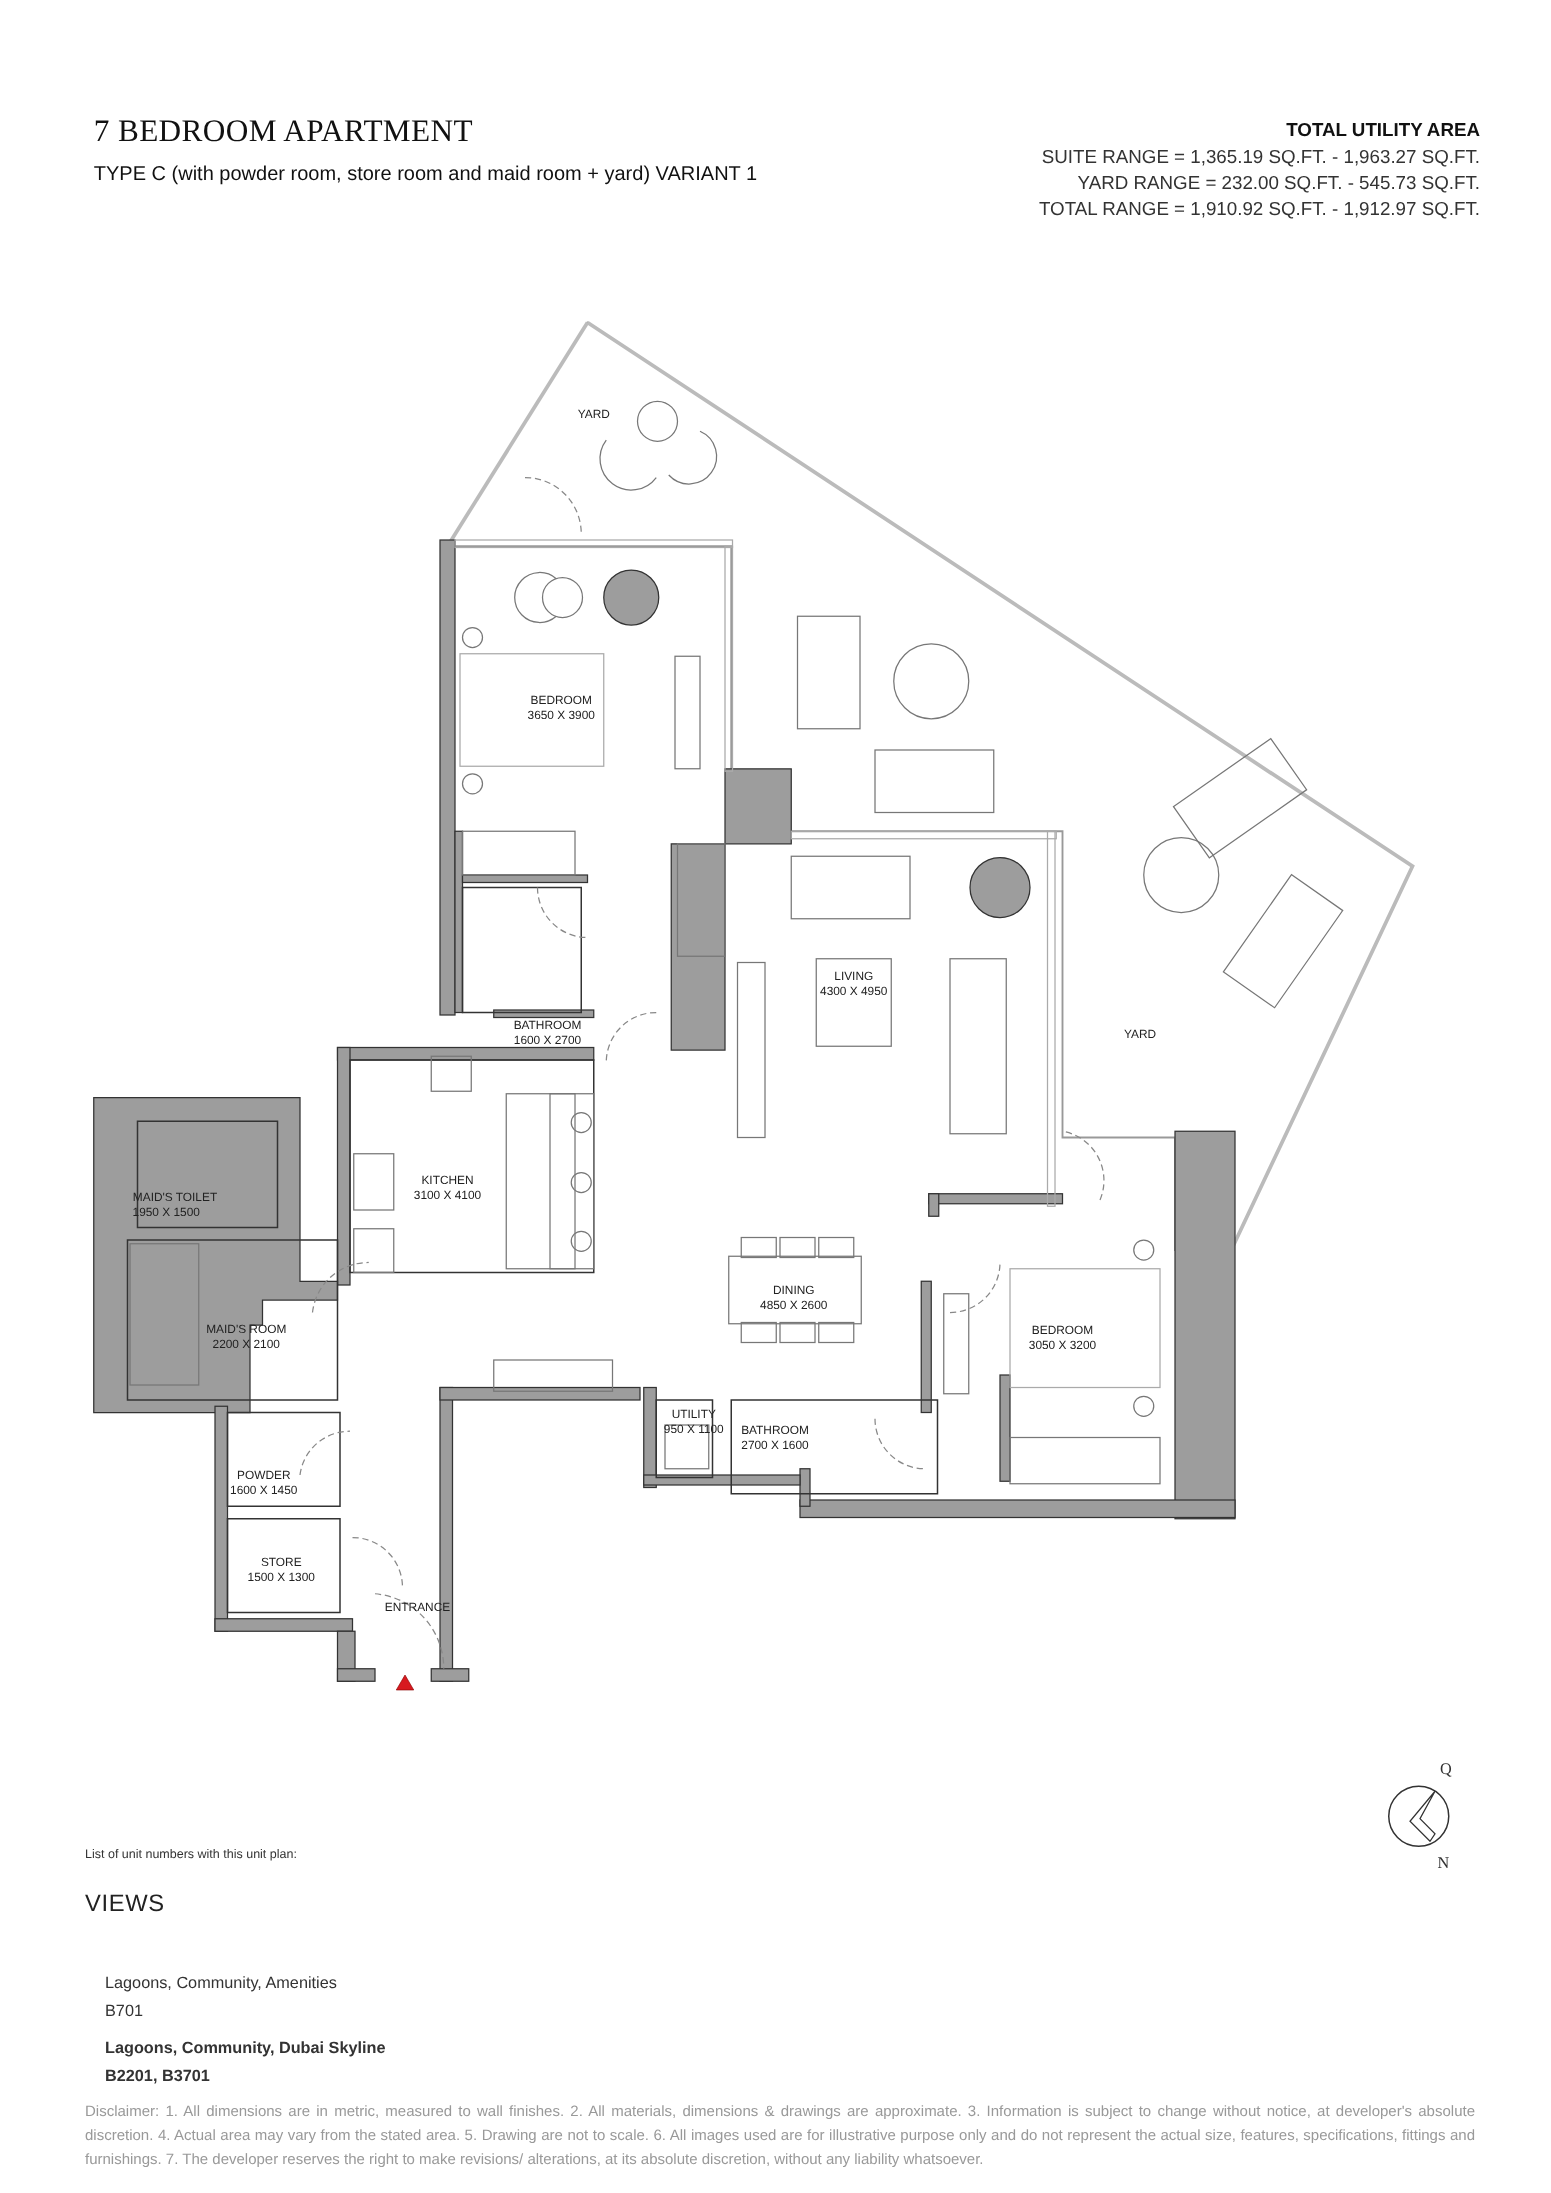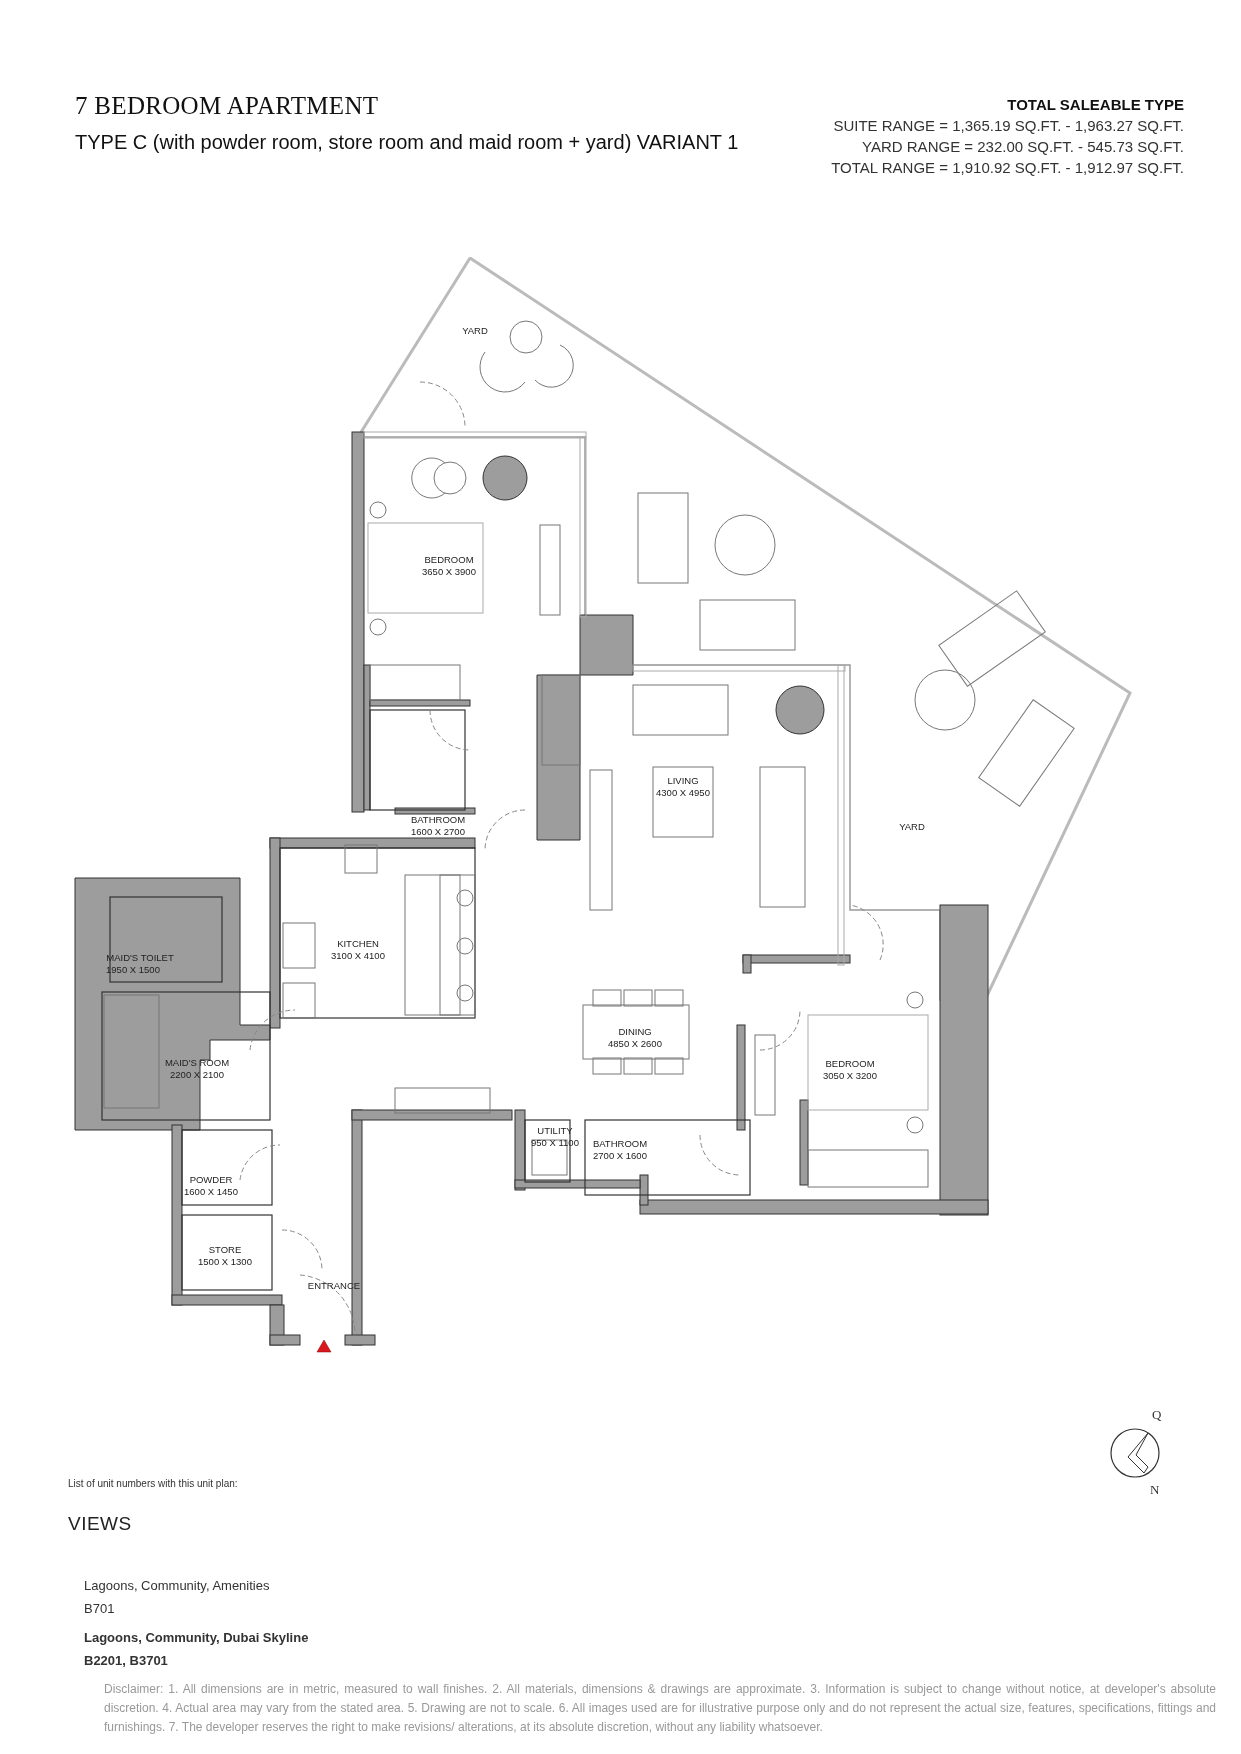--- a/index.html
+++ b/index.html
@@ -1,37 +1,37 @@
 <!DOCTYPE html>
 <html><head>
 <meta charset="utf-8">
 <style>
   html, body { margin: 0; padding: 0; background: #ffffff; }
   body { width: 1241px; height: 1754px; position: relative; overflow: hidden; font-family: "Liberation Sans", sans-serif; color: #222; }
   .title { position: absolute; left: 75px; top: 92px; font-family: "Liberation Serif", "DejaVu Serif", serif; font-size: 25px; letter-spacing: 0.3px; color: #111; }
-  .subtitle { position: absolute; left: 75px; top: 131px; font-size: 20px; color: #111; }
+  .subtitle { position: absolute; left: 75px; top: 131px; font-size: 16px; color: #111; }
   .area { position: absolute; right: 57px; top: 94px; text-align: right; font-size: 15px; line-height: 21px; color: #333; }
   .area .area-title { font-weight: bold; color: #111; font-size: 15px; }
   .plan { position: absolute; left: 0; top: 0; width: 1241px; height: 1754px; }
   .room-label { font-family: "Liberation Sans", sans-serif; font-size: 9.5px; fill: #222; text-anchor: middle; }
   .units-label { position: absolute; left: 68px; top: 1478px; font-size: 10px; color: #333; }
   .views-title { position: absolute; left: 68px; top: 1513px; font-size: 19px; color: #222; letter-spacing: 0.5px; }
   .view-group { position: absolute; left: 68px; font-size: 13px; color: #333; margin-left: 16px; }
   .view-group .vname { margin-bottom: 8px; }
-  .disclaimer { position: absolute; left: 68px; top: 1680px; width: 1112px; font-size: 12px; line-height: 19px; color: #999; text-align: justify; margin-left: 36px; }
+  .disclaimer { position: absolute; left: 68px; top: 1680px; width: 1112px; font-size: 12px; line-height: 19px; color: #999; text-align: justify; }
   .compass { position: absolute; left: 1110px; top: 1405px; }
 </style>
 </head>
 <body>
 
 <div class="title">7 BEDROOM APARTMENT</div>
 <div class="subtitle">TYPE C (with powder room, store room and maid room + yard) VARIANT 1</div>
 
 <div class="area">
-  <div class="area-title">TOTAL SALEABLE TYPE</div>
+  <div class="area-title">TOTAL UTILITY AREA</div>
   <div>SUITE RANGE = 1,365.19 SQ.FT. - 1,963.27 SQ.FT.</div>
   <div>YARD RANGE = 232.00 SQ.FT. - 545.73 SQ.FT.</div>
   <div>TOTAL RANGE = 1,910.92 SQ.FT. -  1,912.97 SQ.FT.</div>
 </div>
 
 <svg class="plan" width="1241" height="1754" viewBox="0 0 1241 1754" xmlns="http://www.w3.org/2000/svg">
   <g fill="none" stroke="#888" stroke-width="1">
 
     <polygon points="358,437 470,258 1130,693 985,1000 940,1000 940,910 850,910 850,665 585,665 585,615 585,437" fill="none" stroke="#999" stroke-width="1.5"></polygon>
     <polyline points="470,258 1130,693 985,1000" stroke="#bbb" stroke-width="3" fill="none"></polyline>

